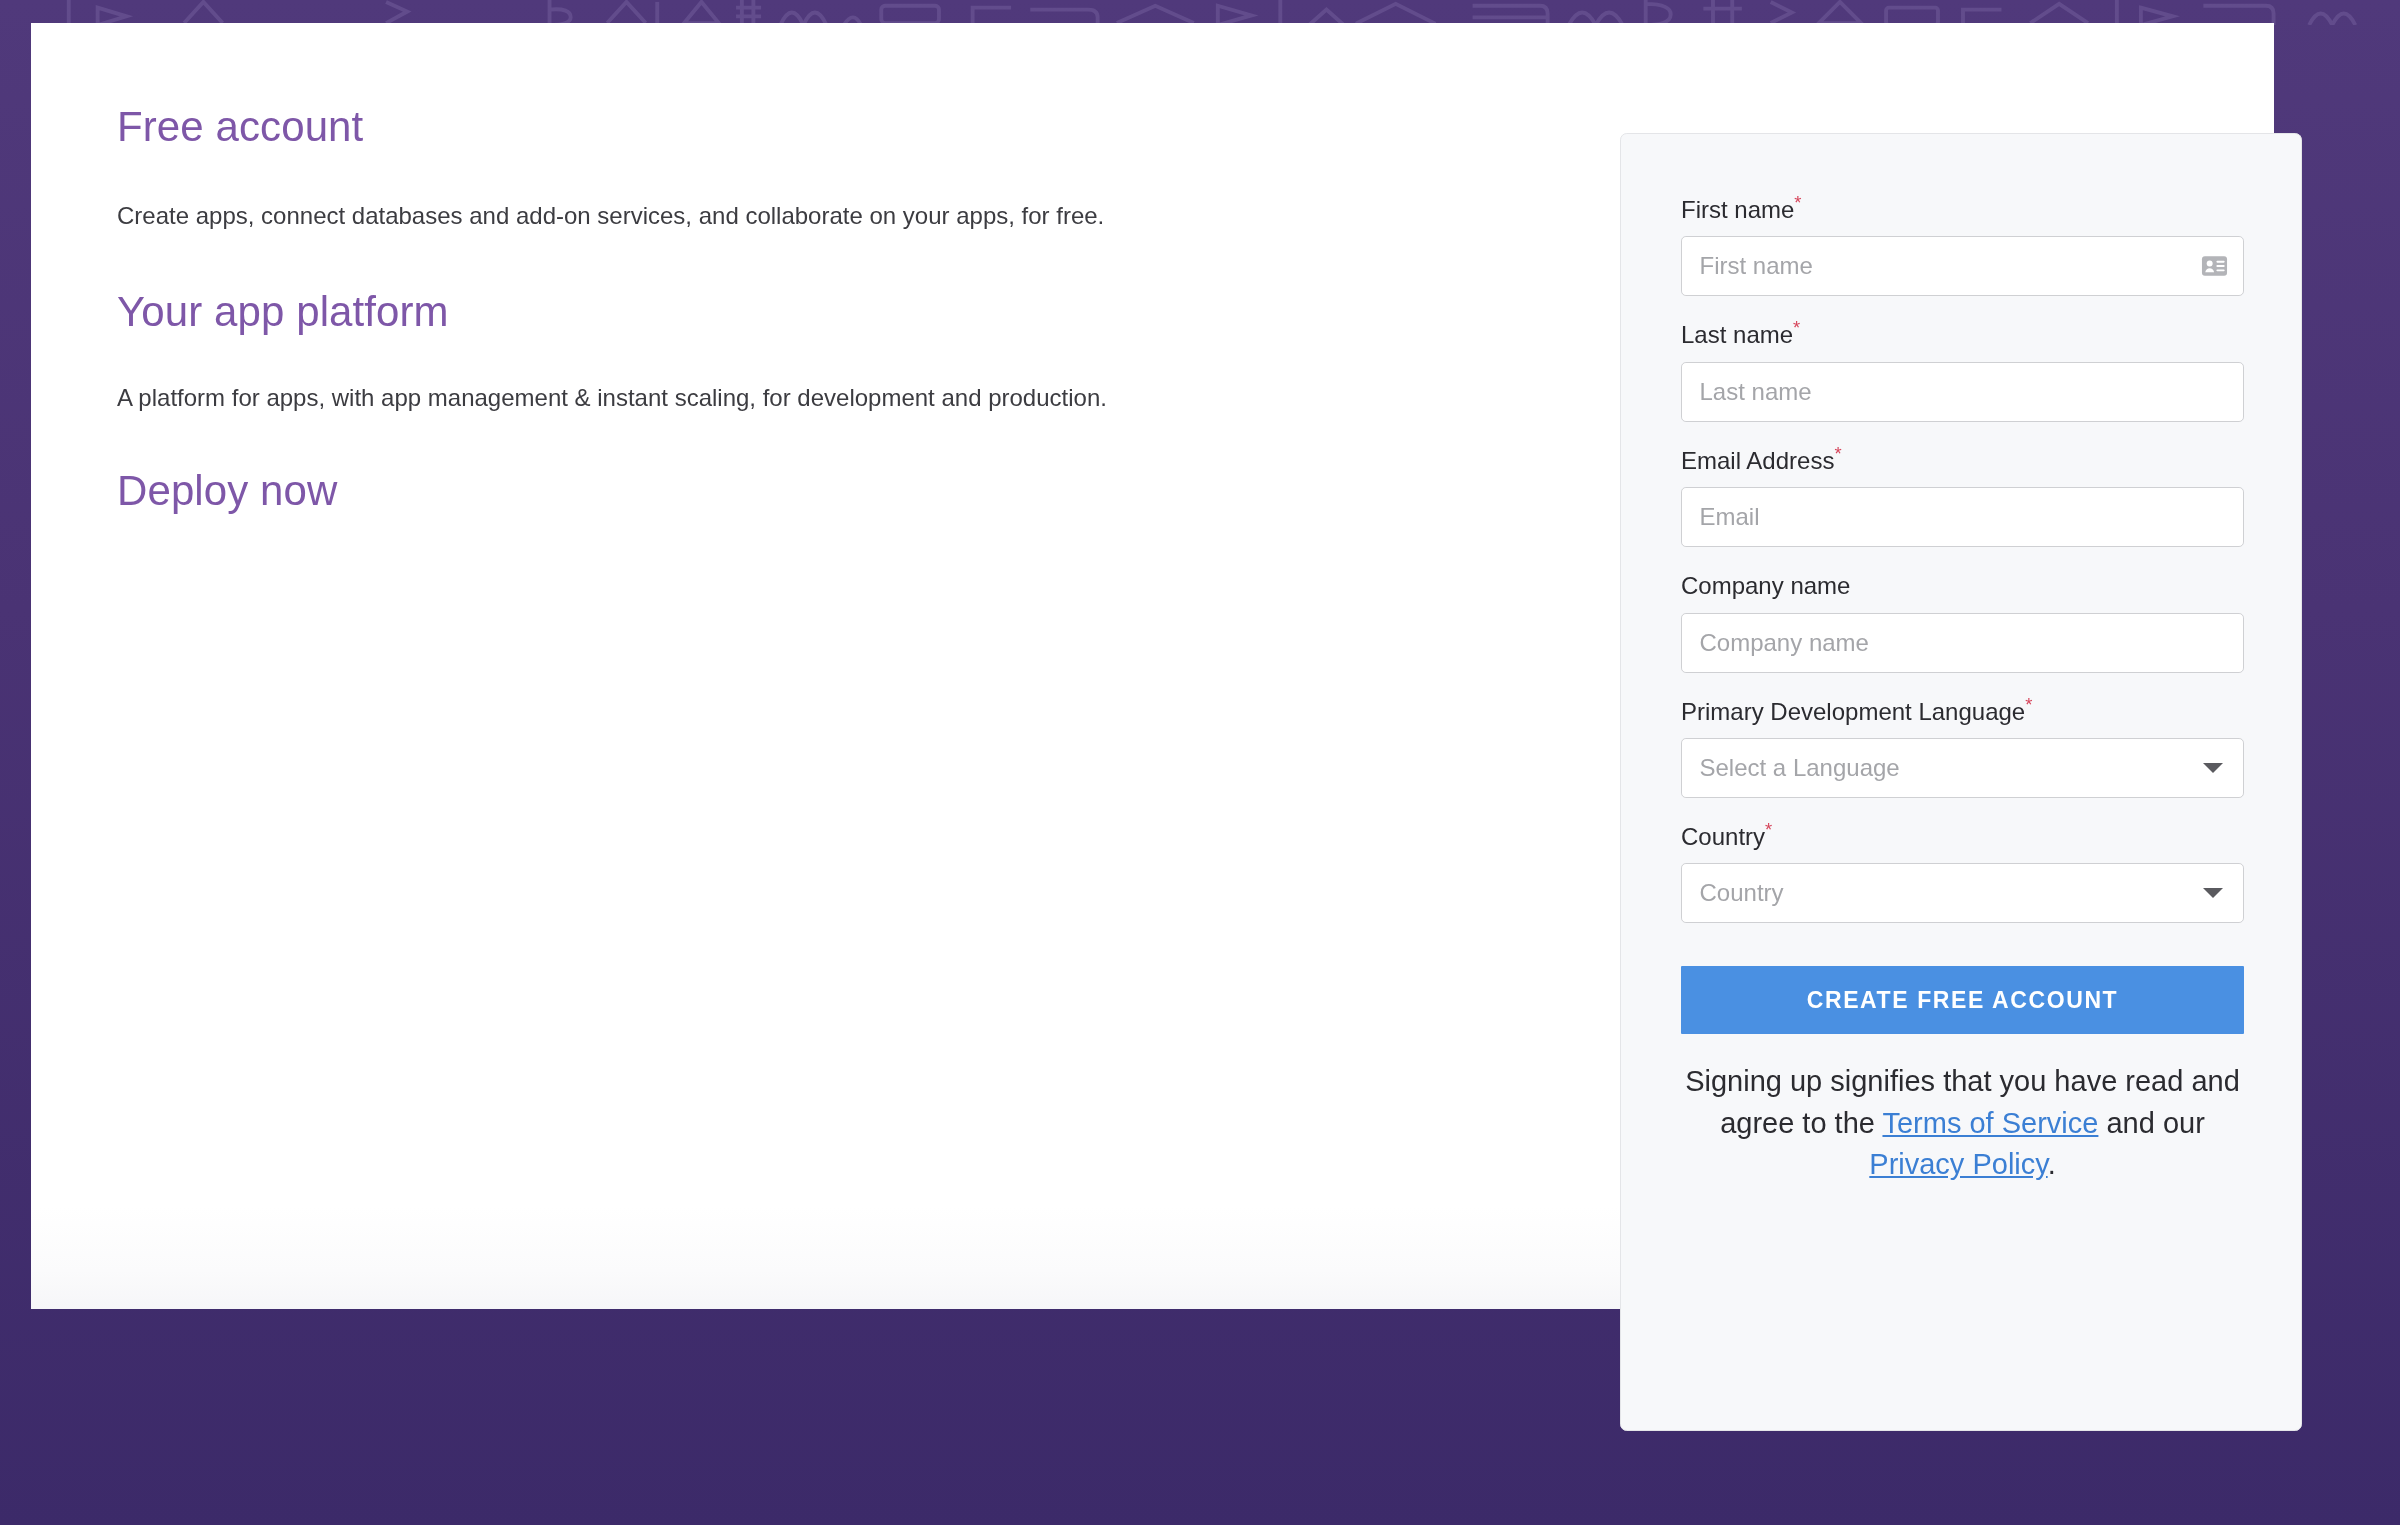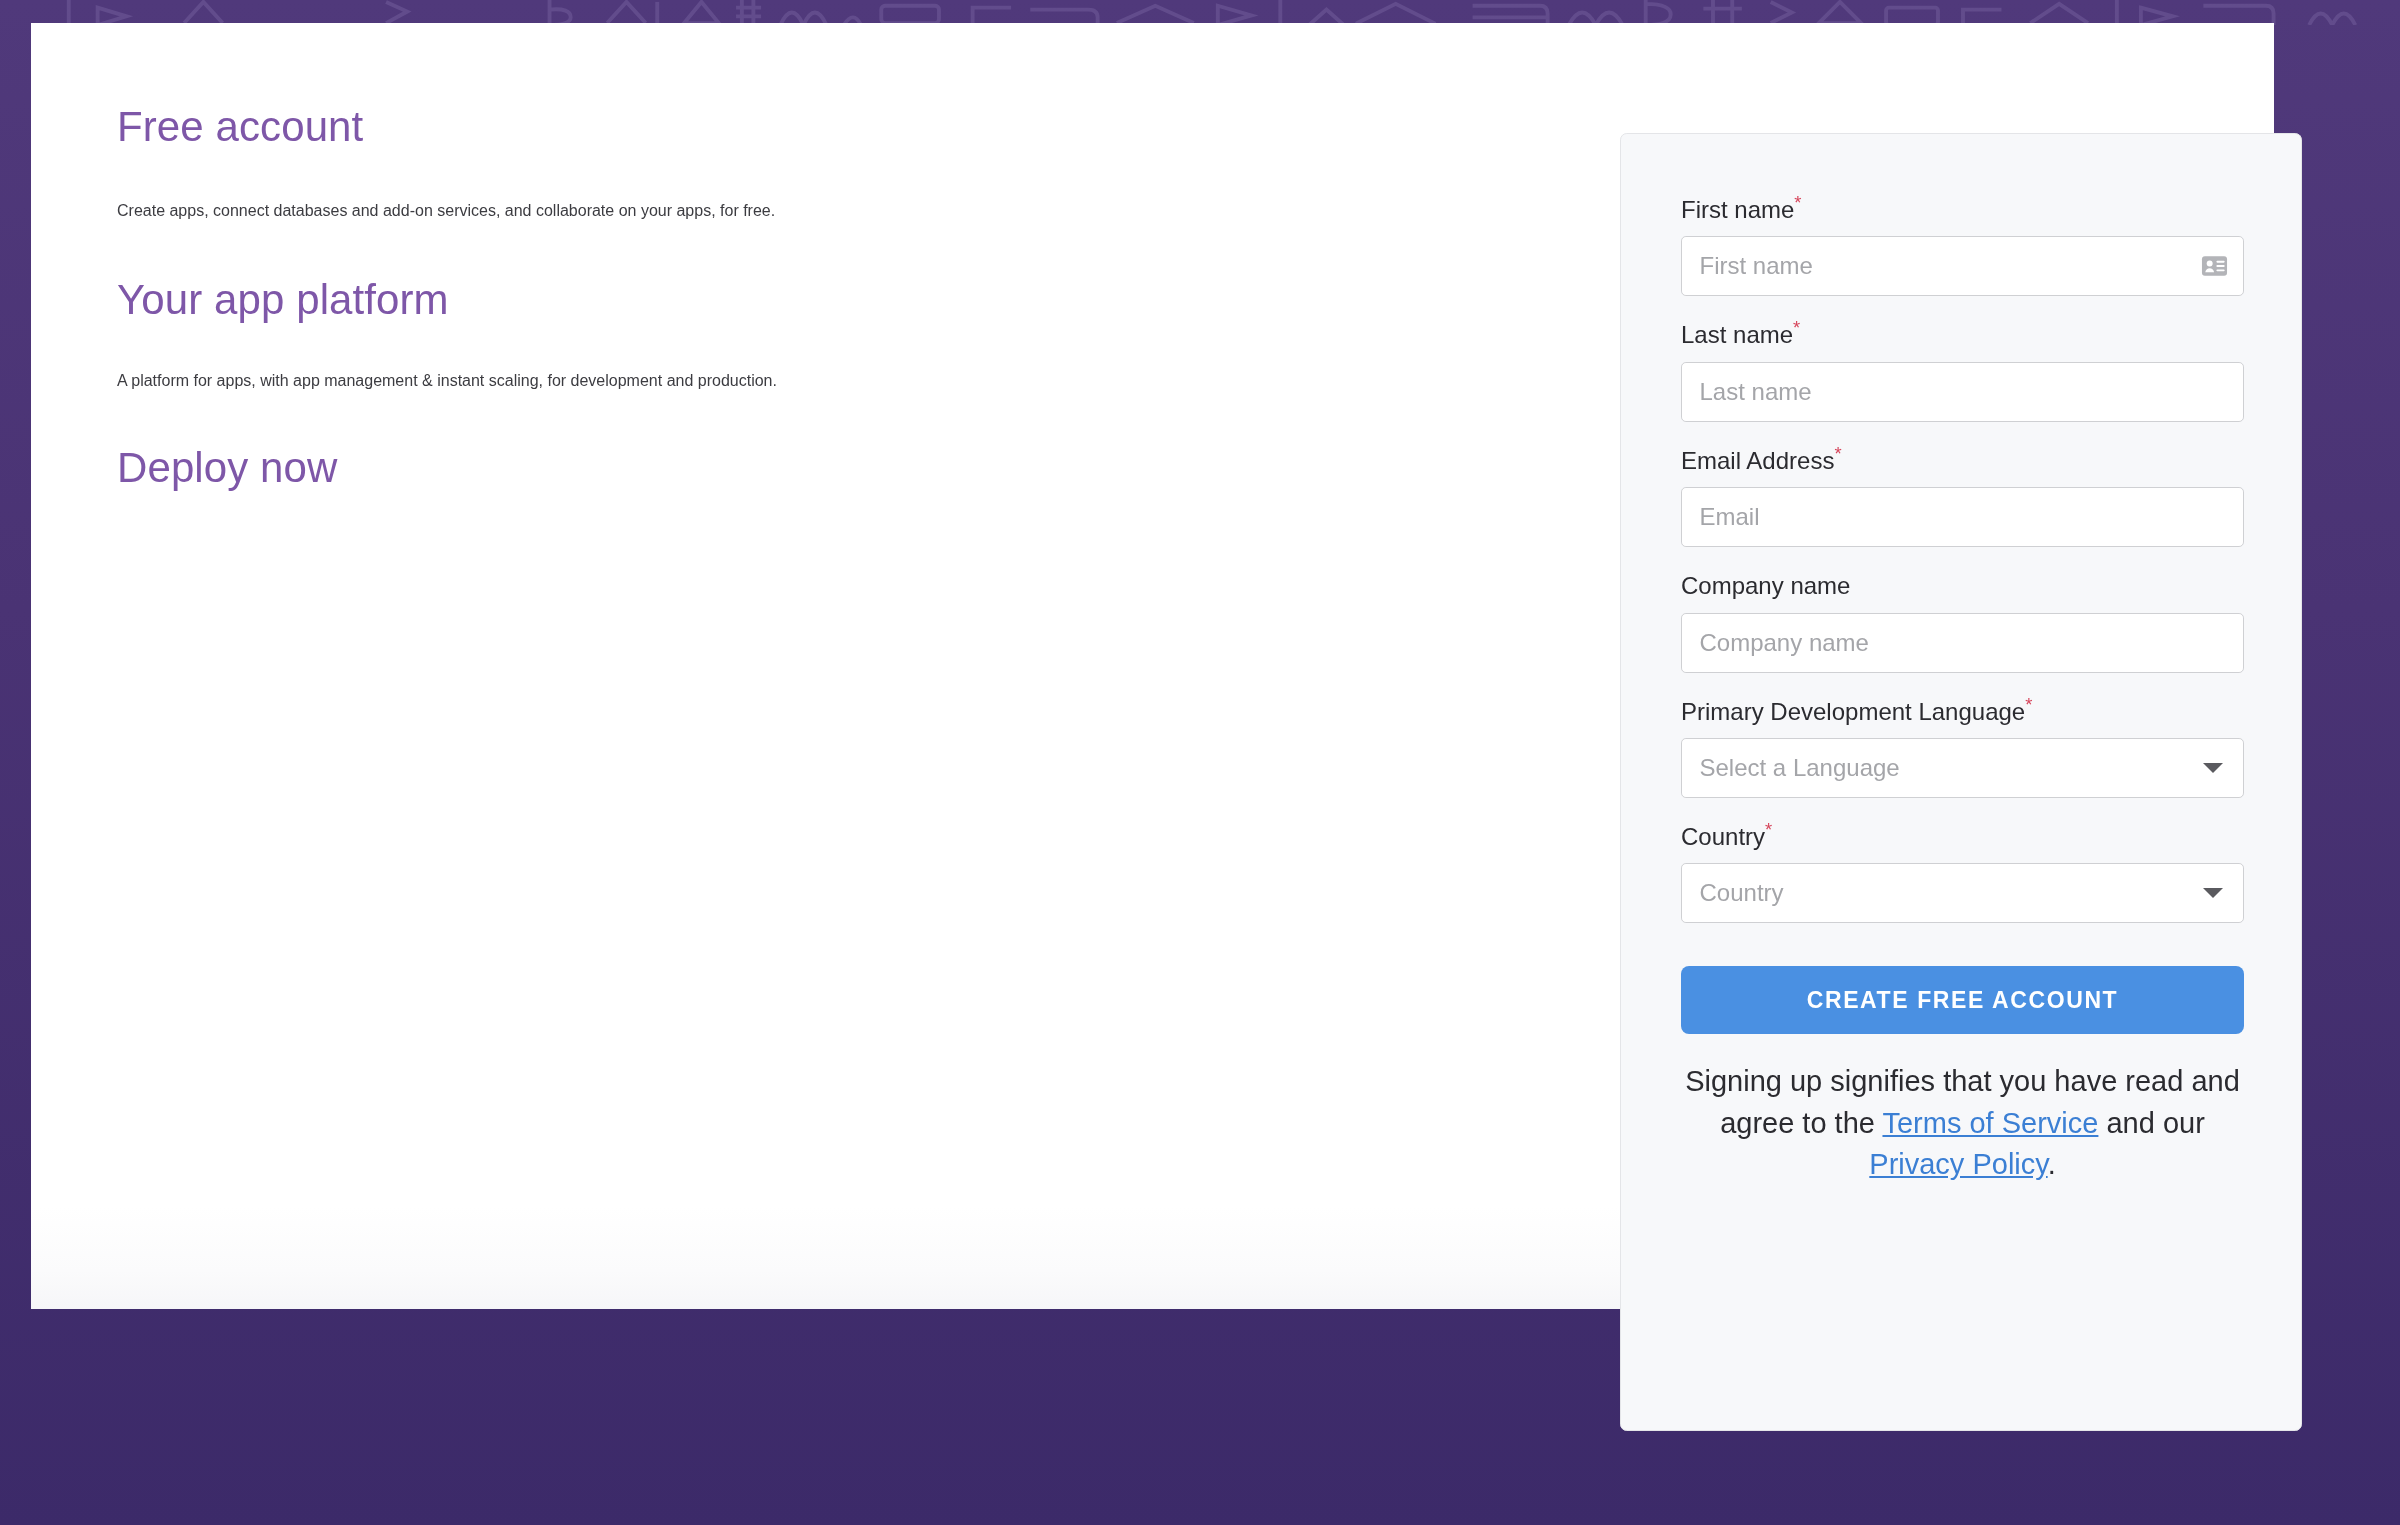--- a/index.html
+++ b/index.html
@@ -48,21 +48,21 @@
   .block-heading {
     color: #7e57a8;
     font-size: 42px;
     font-weight: 400;
     line-height: 1.12;
     letter-spacing: 0.1px;
   }
 
   .block-body {
     color: #3c3c41;
-    font-size: 16px;
+    font-size: 24px;
     font-weight: 400;
     line-height: 1.44;
     max-width: 1087px;
   }
 
   .sec-1 { margin-top: 0; }
   .sec-1 .block-body { margin-top: 49px; }
   .sec-2 { margin-top: 54px; }
   .sec-2 .block-body { margin-top: 46px; }
   .sec-3 { margin-top: 52px; }
@@ -163,21 +163,21 @@
     cursor: pointer;
   }
 
   
   #submit-button {
     margin-top: 43px;
     width: 563px;
     height: 68px;
     background: #4a90e2;
     border: none;
-    border-radius: 8px;
+    border-radius: 1px;
     color: #ffffff;
     font-family: "Liberation Sans", sans-serif;
     font-size: 23px;
     font-weight: 700;
     letter-spacing: 1.6px;
     cursor: pointer;
     display: block;
   }
 
   

